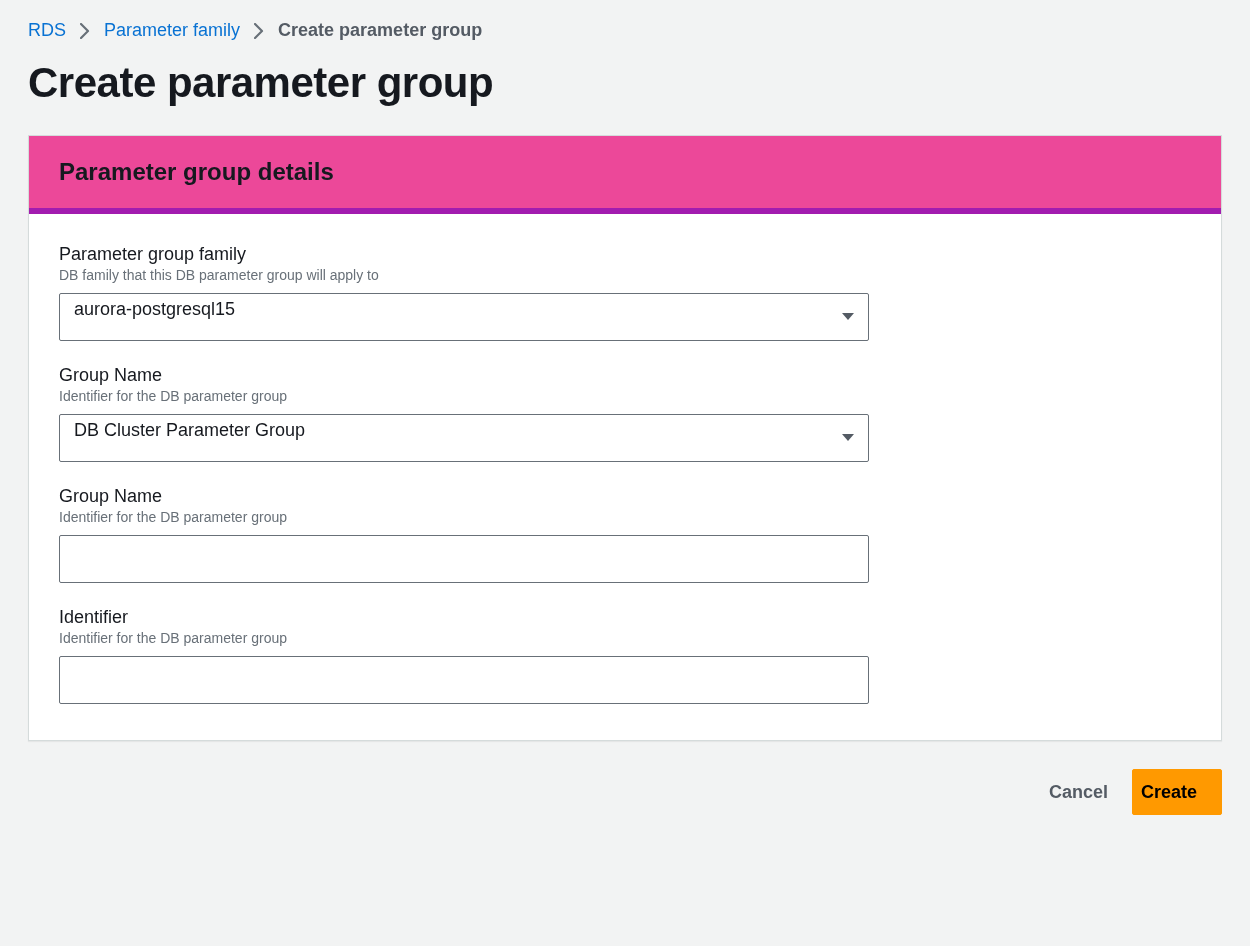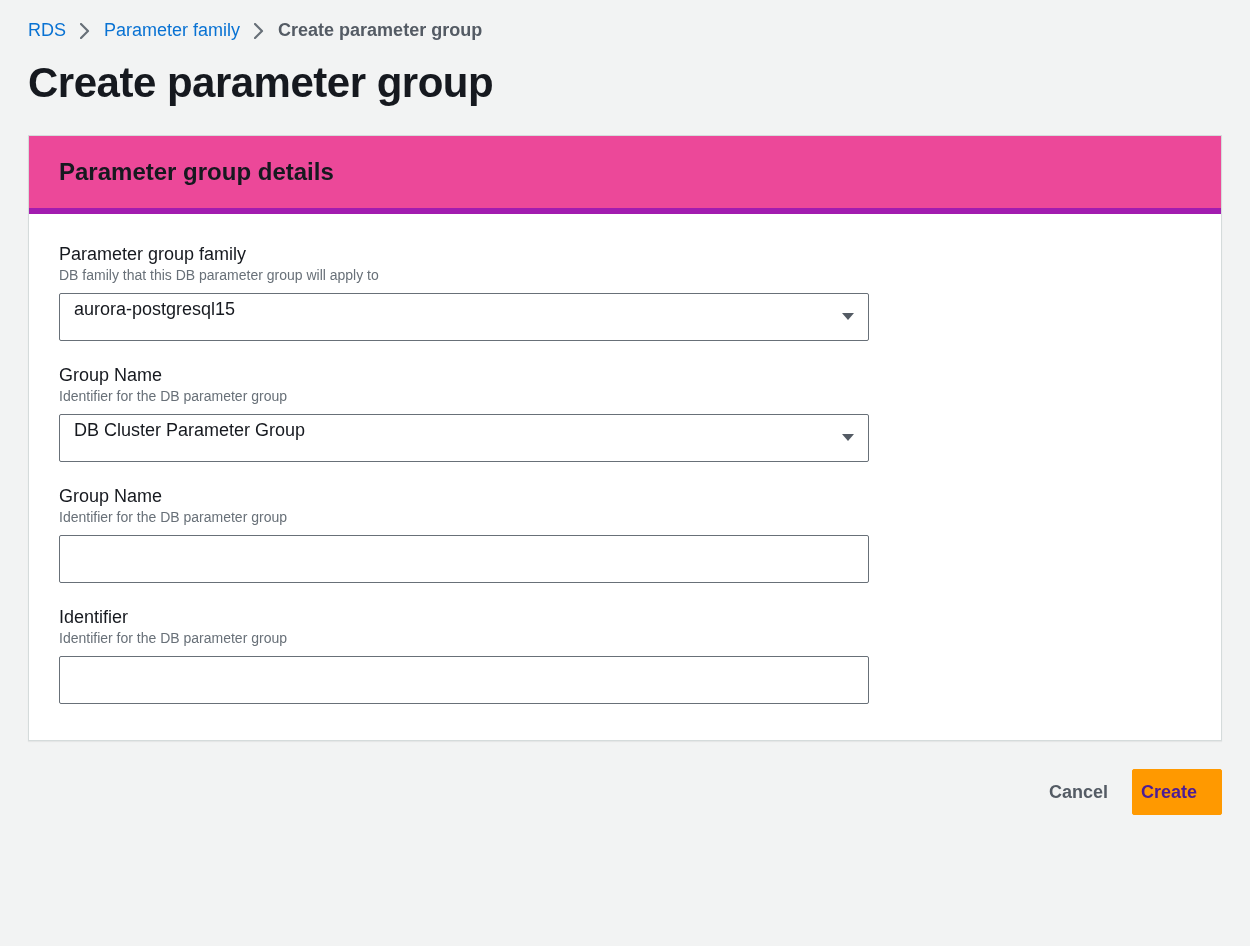--- a/index.html
+++ b/index.html
@@ -136,21 +136,21 @@
       justify-content: center;
     }
     .btn-link {
       background: transparent;
       border: none;
       color: #545b64;
     }
     .btn-primary {
       background: #ff9900;
       border: 1px solid #ff9900;
-      color: #4c1d95;
+      color: #000000;
       padding-left: 8px;
     }
   </style>
 </head>
 <body>
 
 <div class="page-wrapper">
 
   <nav class="breadcrumb">
     <a>RDS</a>

